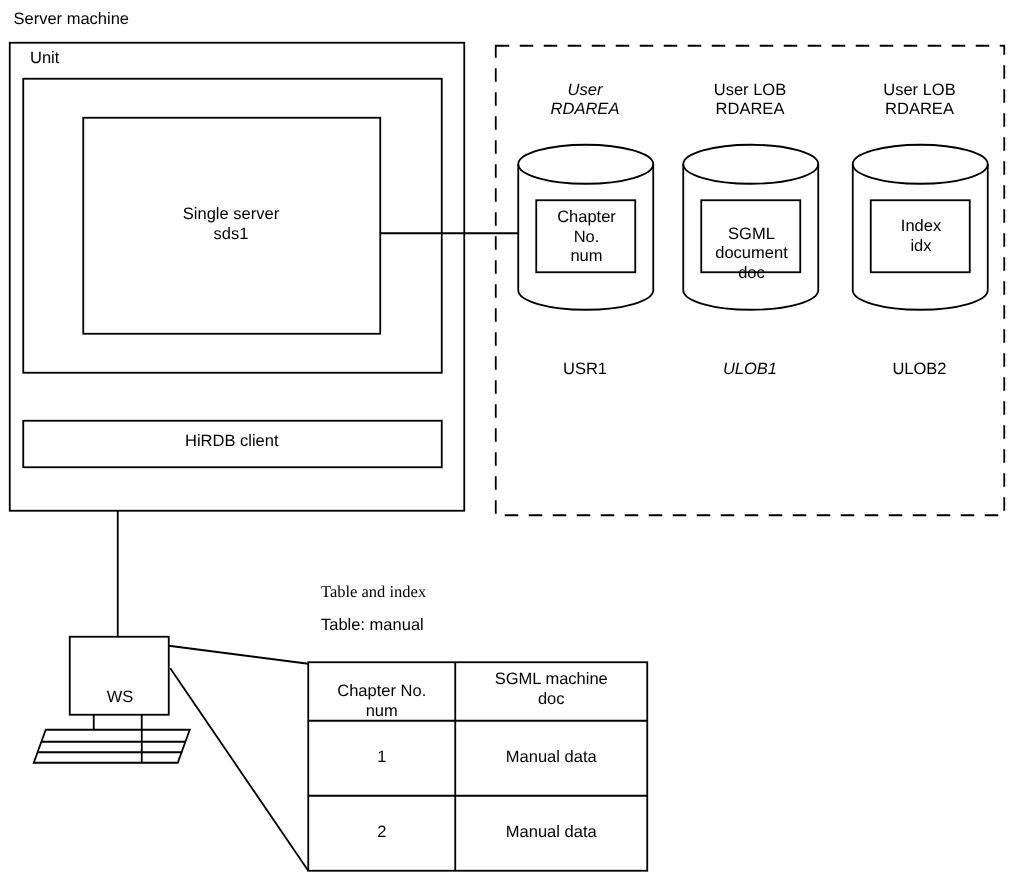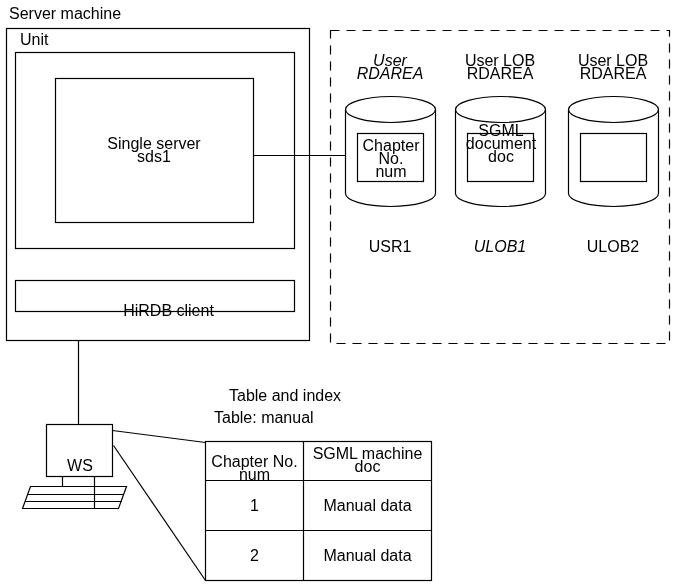--- a/index.html
+++ b/index.html
@@ -23,48 +23,48 @@
   }
   svg.layer {
     position: absolute;
     left: 0; top: 0;
     width: 675px;
     height: 588px;
     pointer-events: none;
   }
   .lbl {
     position: absolute;
-    font-size: 16px;
+    font-size: 11px;
     line-height: 13px;
     white-space: pre;
     color: #000;
   }
   .lbl.center {
     text-align: center;
   }
   .t-servermachine { left: 9px;  top: 7px; }
   .t-unit          { left: 20px; top: 33px; }
   .t-singleserver  { left: 55px; top: 137px; width: 198px; }
-  .t-hirdbclient   { left: 15px; top: 304px; width: 279px; margin-left: 14px; }
+  .t-hirdbclient   { left: 15px; top: 288px; width: 279px; }
 
   .t-rdarea-1 { left: 345px; top: 54px; width: 90px; font-style: italic; }
   .t-rdarea-2 { left: 455px; top: 54px; width: 90px; }
   .t-rdarea-3 { left: 568px; top: 54px; width: 90px; }
 
   .t-cyl-1 { left: 355px; top: 139px; width: 72px; }
-  .t-cyl-2 { left: 465px; top: 124px; width: 72px; }
+  .t-cyl-2 { left: 465px; top: 150px; width: 72px; }
   .t-cyl-3 { left: 578px; top: 145px; width: 72px; }
 
   .t-area-1 { left: 345px; top: 240px; width: 90px; }
   .t-area-2 { left: 455px; top: 240px; width: 90px; font-style: italic; }
   .t-area-3 { left: 568px; top: 240px; width: 90px; }
 
   .t-ws { left: 49px; top: 435px; width: 62px; margin-top: 24px; }
 
-  .t-tableindex { left: 229px; top: 389px; }
+  .t-tableindex { left: 214px; top: 389px; font-family: Liberation Serif, serif; }
   .t-tablename  { left: 214px; top: 411px; text-align: center; }
 
   .t-th-1 { left: 206px; top: 455px; width: 97px; }
   .t-th-2 { left: 304px; top: 447px; width: 127px; }
   .t-r1c1 { left: 206px; top: 499px; width: 97px; }
   .t-r1c2 { left: 304px; top: 499px; width: 127px; }
   .t-r2c1 { left: 206px; top: 549px; width: 97px; }
   .t-r2c2 { left: 304px; top: 549px; width: 127px; }
 </style>
 </head>
@@ -152,20 +152,22 @@
 RDAREA</div>
   <div class="lbl center t-rdarea-3">User LOB
 RDAREA</div>
 
   <div class="lbl center t-cyl-1">Chapter
 No.
 num</div>
   <div class="lbl center t-cyl-2">SGML
 document
 doc</div>
+  <div class="lbl center t-cyl-3">Index
+idx</div>
 
   <div class="lbl center t-area-1">USR1</div>
   <div class="lbl center t-area-2">ULOB1</div>
   <div class="lbl center t-area-3">ULOB2</div>
 
   <div class="lbl center t-ws">WS</div>
 
   <div class="lbl t-tableindex">Table and index</div>
   <div class="lbl t-tablename">Table: manual</div>
 

